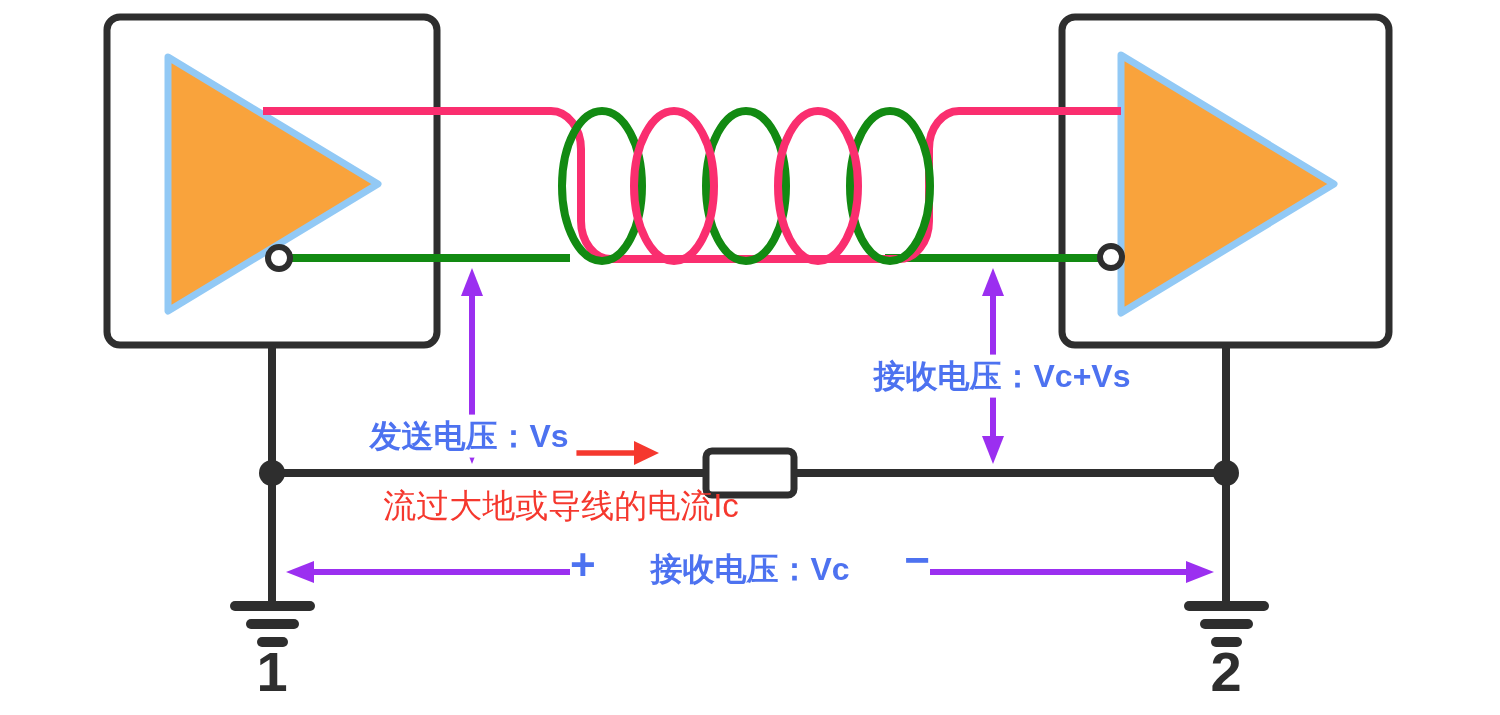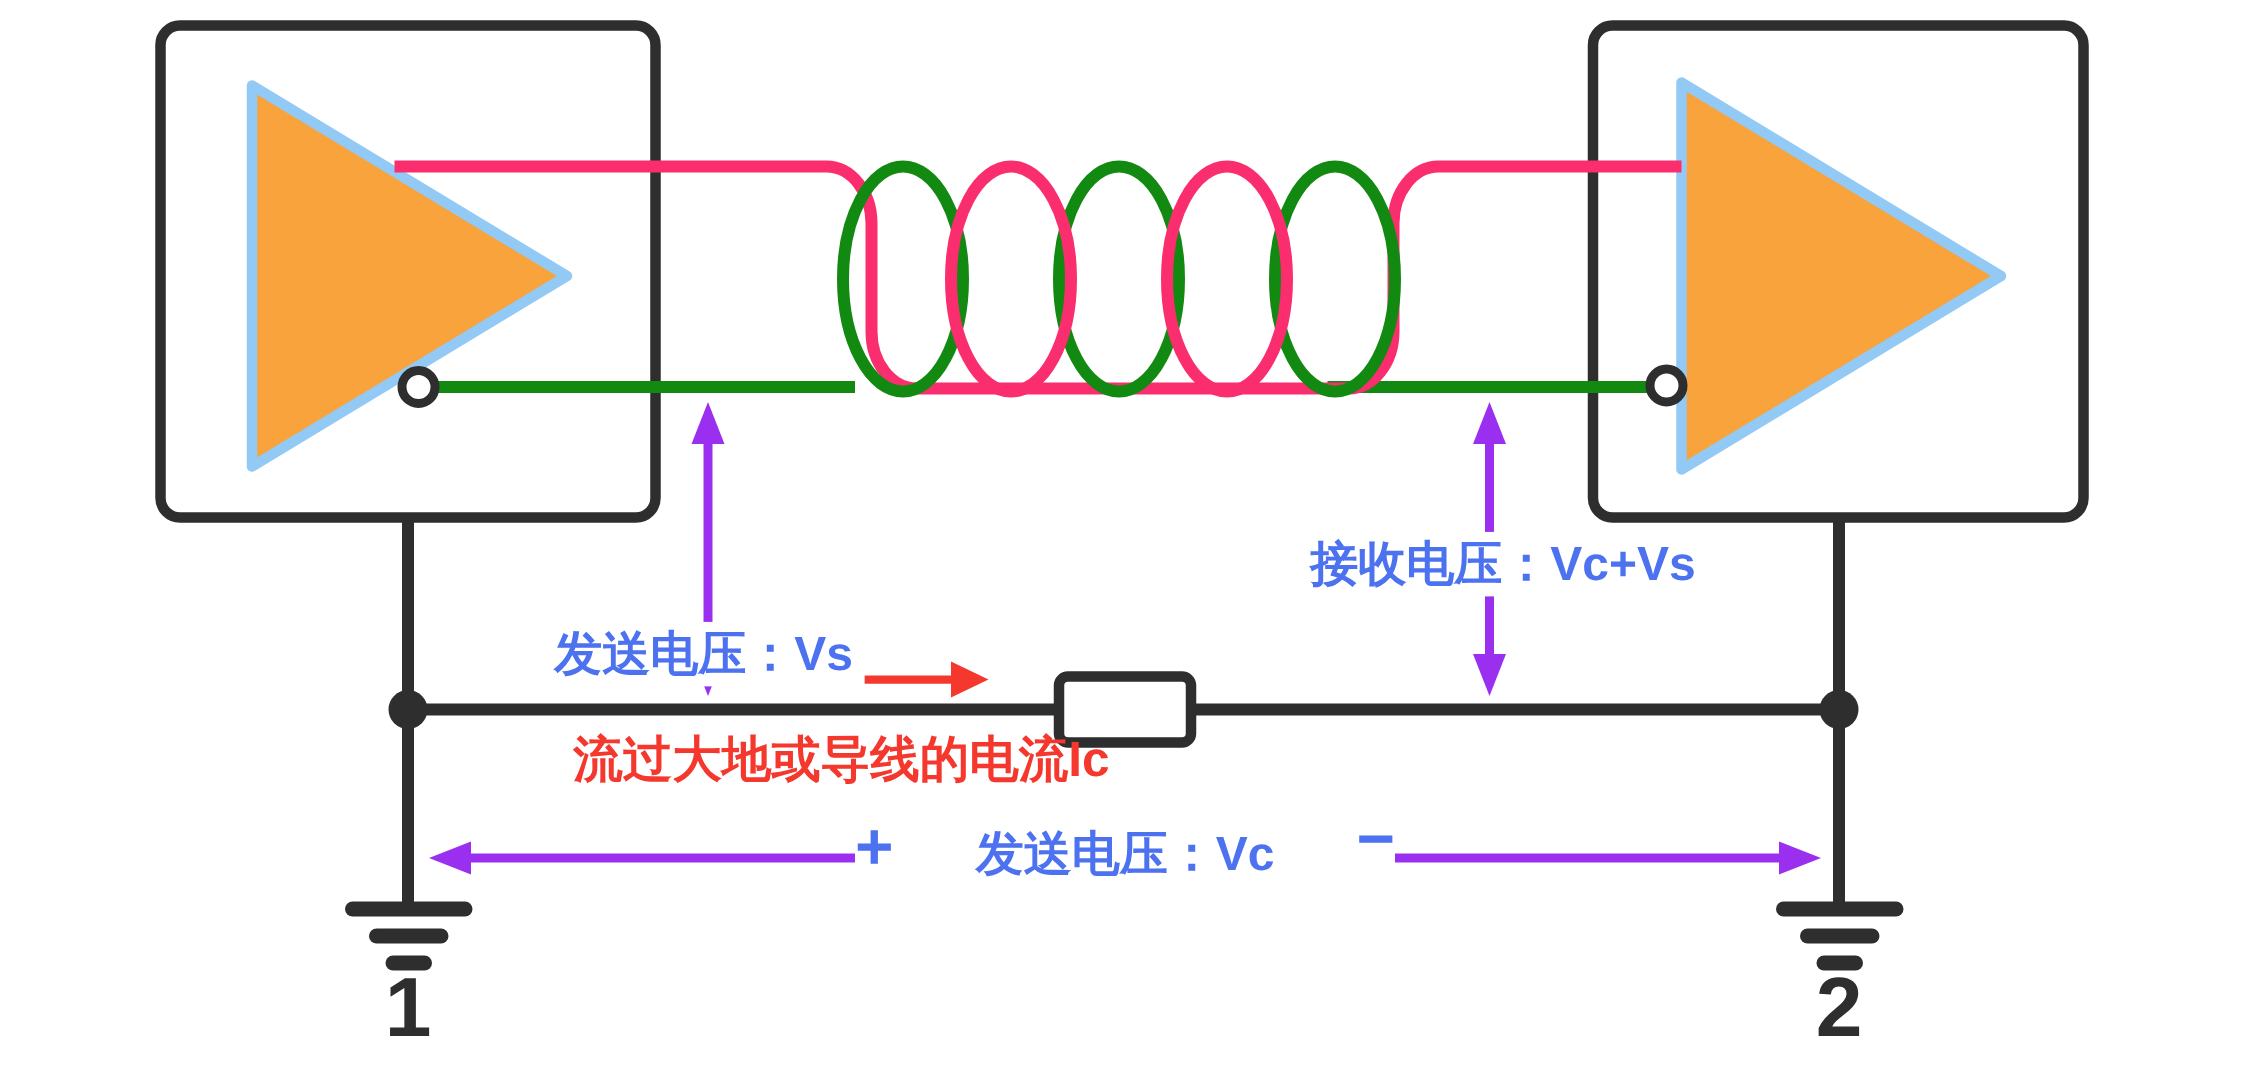--- a/index.html
+++ b/index.html
@@ -17,21 +17,21 @@
   .green{stroke:var(--wire-green);stroke-width:8;fill:none;}
   .bubble{fill:#fff;stroke:var(--dark);stroke-width:6;}
   .red-line{stroke:var(--red);stroke-width:5.5;fill:none;}
   .red-head{fill:var(--red);}
   .purple-line{stroke:var(--purple);stroke-width:6;fill:none;}
   .purple-head{fill:var(--purple);}
 
   .label{position:absolute;transform:translate(-50%,-50%);white-space:nowrap;line-height:1.15;}
   .blue-label{color:var(--blue-text);font-size:32px;font-weight:600;background:#fff;padding:3px 8px;}
   .black-label{color:var(--dark);font-size:32px;font-weight:700;}
-  .red-label{color:var(--red);font-size:33px;font-weight:700;}
+  .red-label{color:var(--red);font-size:33px;font-weight:400;}
   .num-label{color:var(--dark);font-size:56px;font-weight:700;}
 
   .common-row{position:absolute;left:570px;top:549px;width:360px;height:46px;
               display:flex;justify-content:space-between;align-items:center;background:#fff;}
   .sign{color:var(--blue-text);font-size:44px;font-weight:600;line-height:1;}
   .sign-plus{transform:translateY(-7px);}
   .sign-minus{transform:translateY(-12px);font-weight:700;}
   .common-text{color:var(--blue-text);font-size:32px;font-weight:600;transform:translateY(-2px);}
 </style>
 </head>
@@ -105,21 +105,21 @@
 
   <div class="label blue-label" style="left:469px;top:396px;margin-top:40px;">发送电压：Vs</div>
 
   <div class="label blue-label" style="left:1002px;top:376px;">接收电压：Vc+Vs</div>
 
 
   <div class="label red-label" style="left:561px;top:506px;">流过大地或导线的电流Ic</div>
 
   <div class="common-row">
     <span class="sign sign-plus">+</span>
-    <span class="common-text">发送电压：Vc</span>
+    <span class="common-text">接收电压：Vc</span>
     <span class="sign sign-minus">−</span>
   </div>
 
   <div class="label num-label" style="left:272px;top:672px;">1</div>
 
   <div class="label num-label" style="left:1226px;top:672px;">2</div>
 
 </div>
 
 </body></html>

